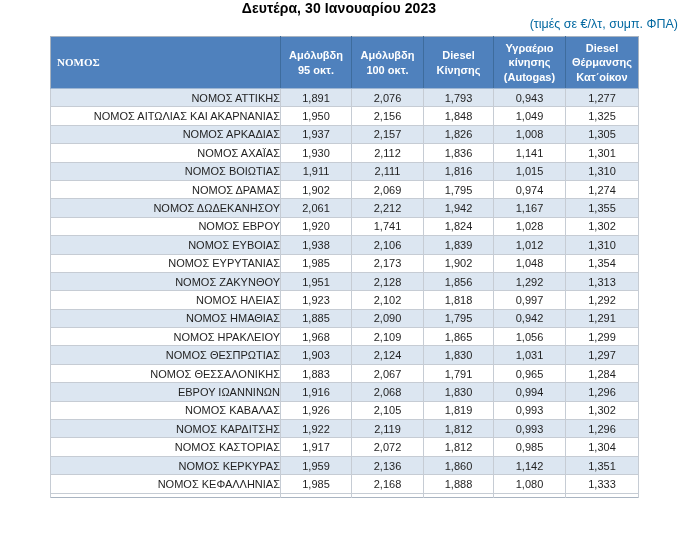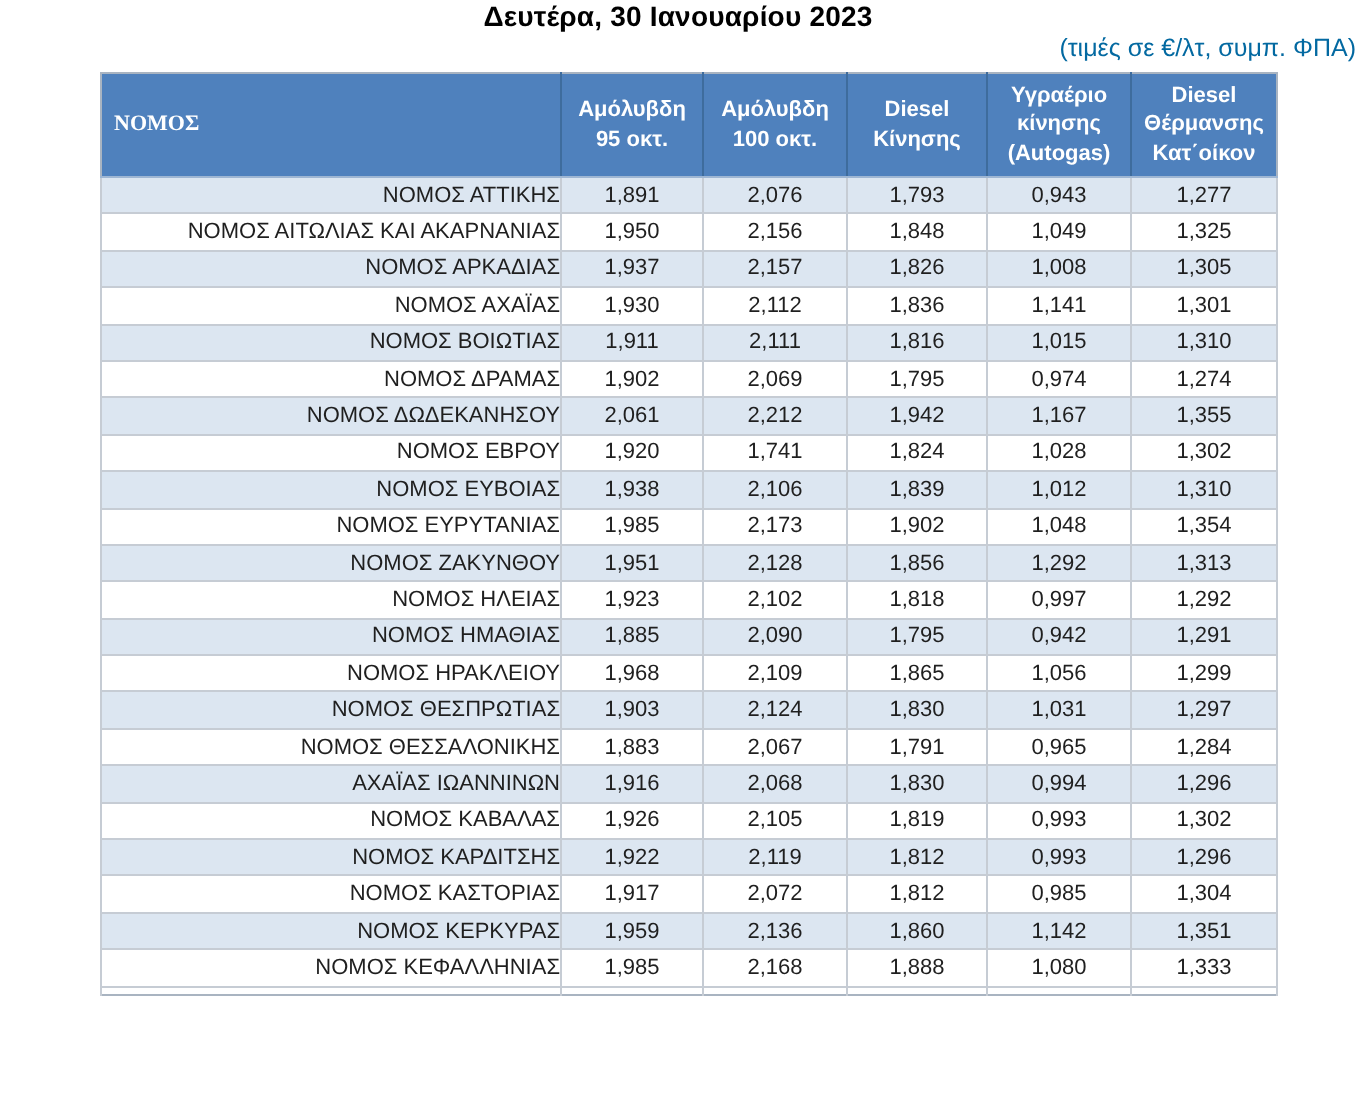--- a/index.html
+++ b/index.html
@@ -230,21 +230,21 @@
         </tr>
         <tr>
           <td class="name-cell">ΝΟΜΟΣ ΘΕΣΣΑΛΟΝΙΚΗΣ</td>
           <td class="val-cell">1,883</td>
           <td class="val-cell">2,067</td>
           <td class="val-cell">1,791</td>
           <td class="val-cell">0,965</td>
           <td class="val-cell">1,284</td>
         </tr>
         <tr>
-          <td class="name-cell">ΑΧΑΪΑΣ ΙΩΑΝΝΙΝΩΝ</td>
+          <td class="name-cell">ΕΒΡΟΥ ΙΩΑΝΝΙΝΩΝ</td>
           <td class="val-cell">1,916</td>
           <td class="val-cell">2,068</td>
           <td class="val-cell">1,830</td>
           <td class="val-cell">0,994</td>
           <td class="val-cell">1,296</td>
         </tr>
         <tr>
           <td class="name-cell">ΝΟΜΟΣ ΚΑΒΑΛΑΣ</td>
           <td class="val-cell">1,926</td>
           <td class="val-cell">2,105</td>

